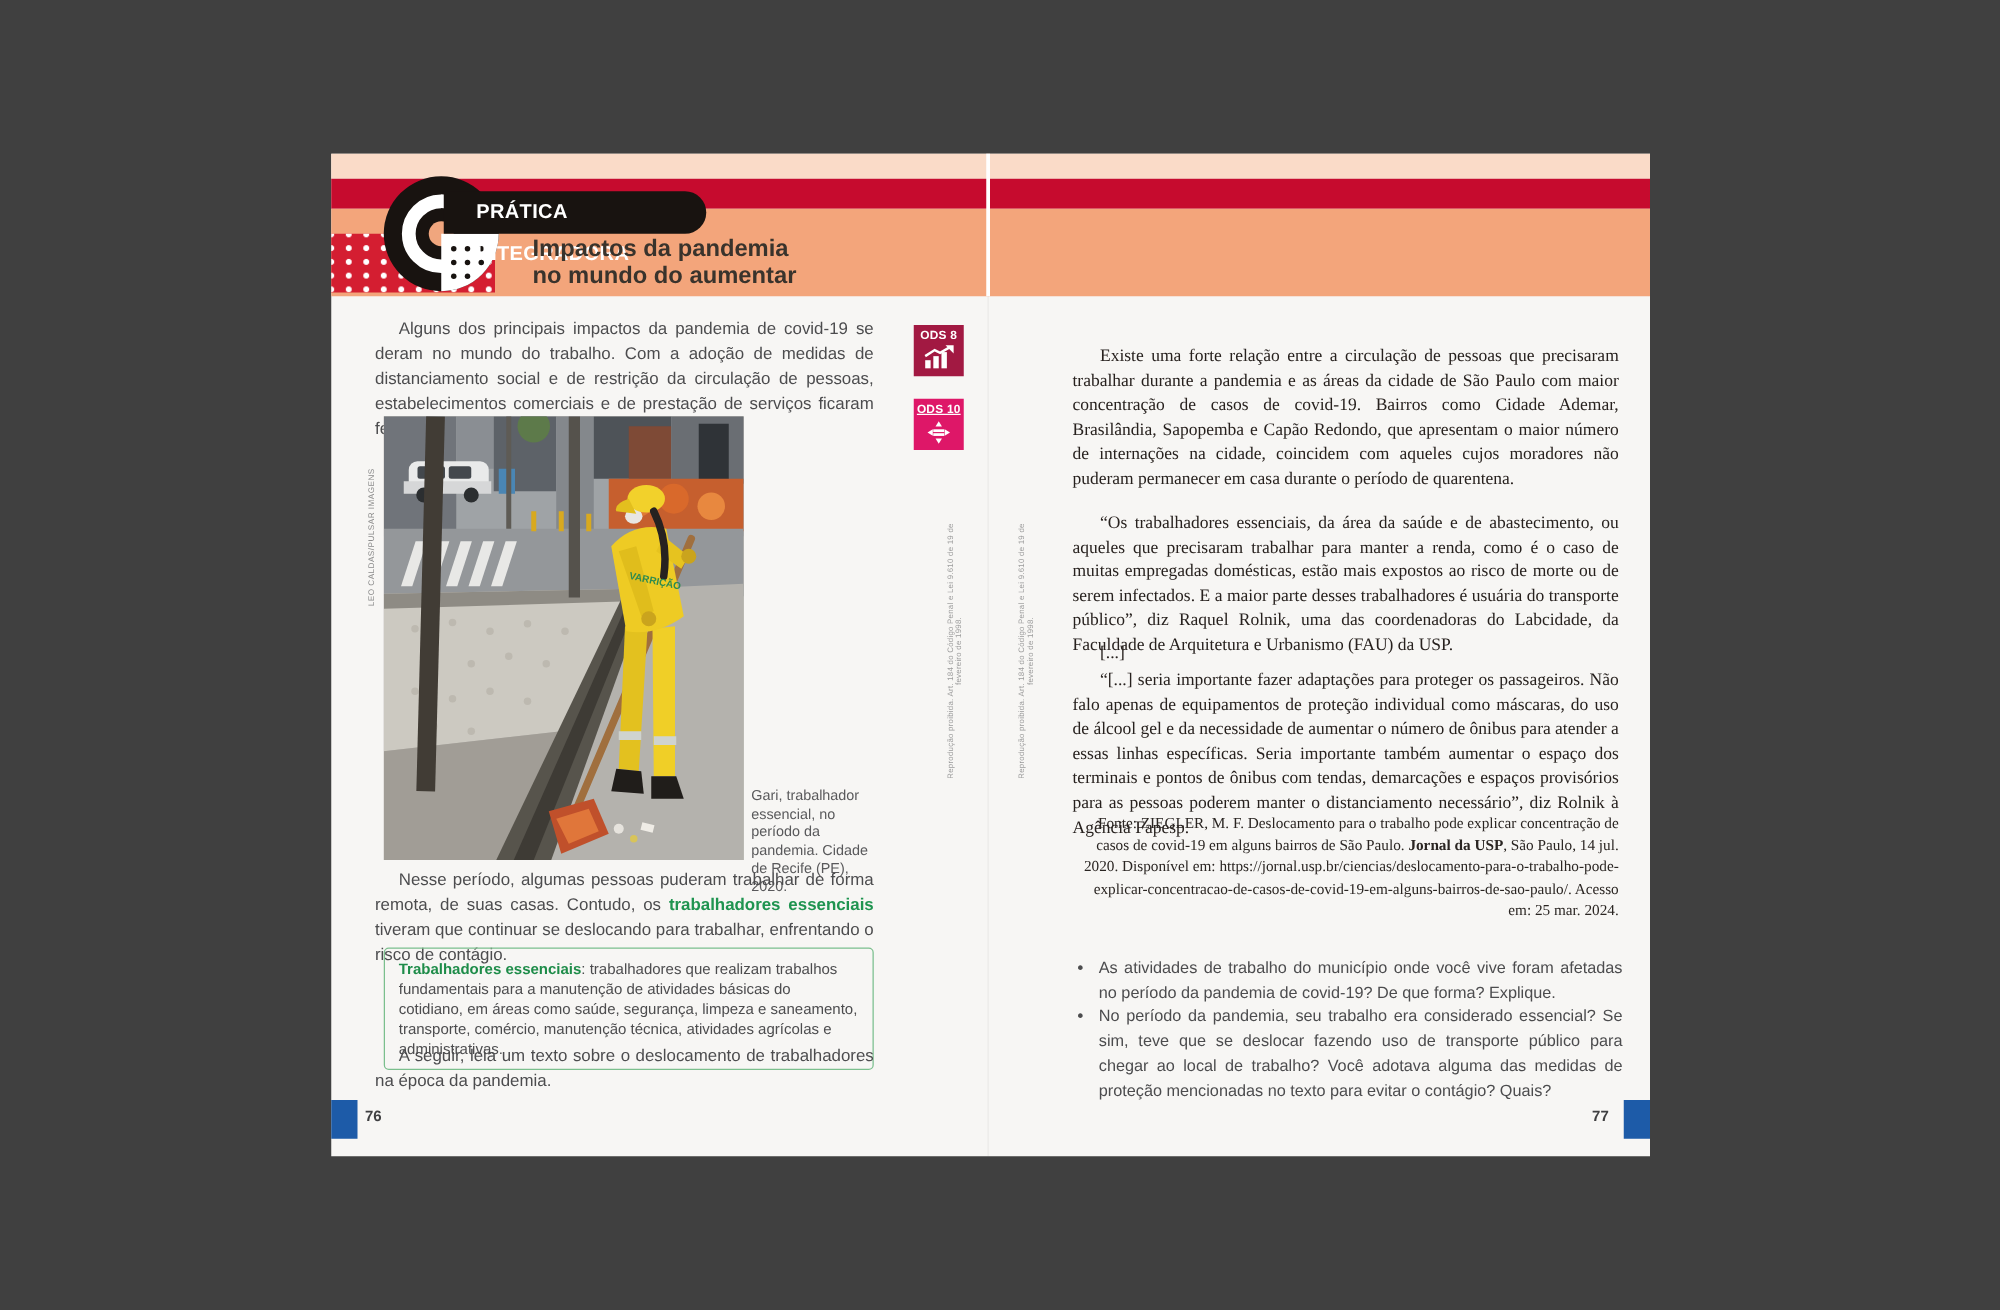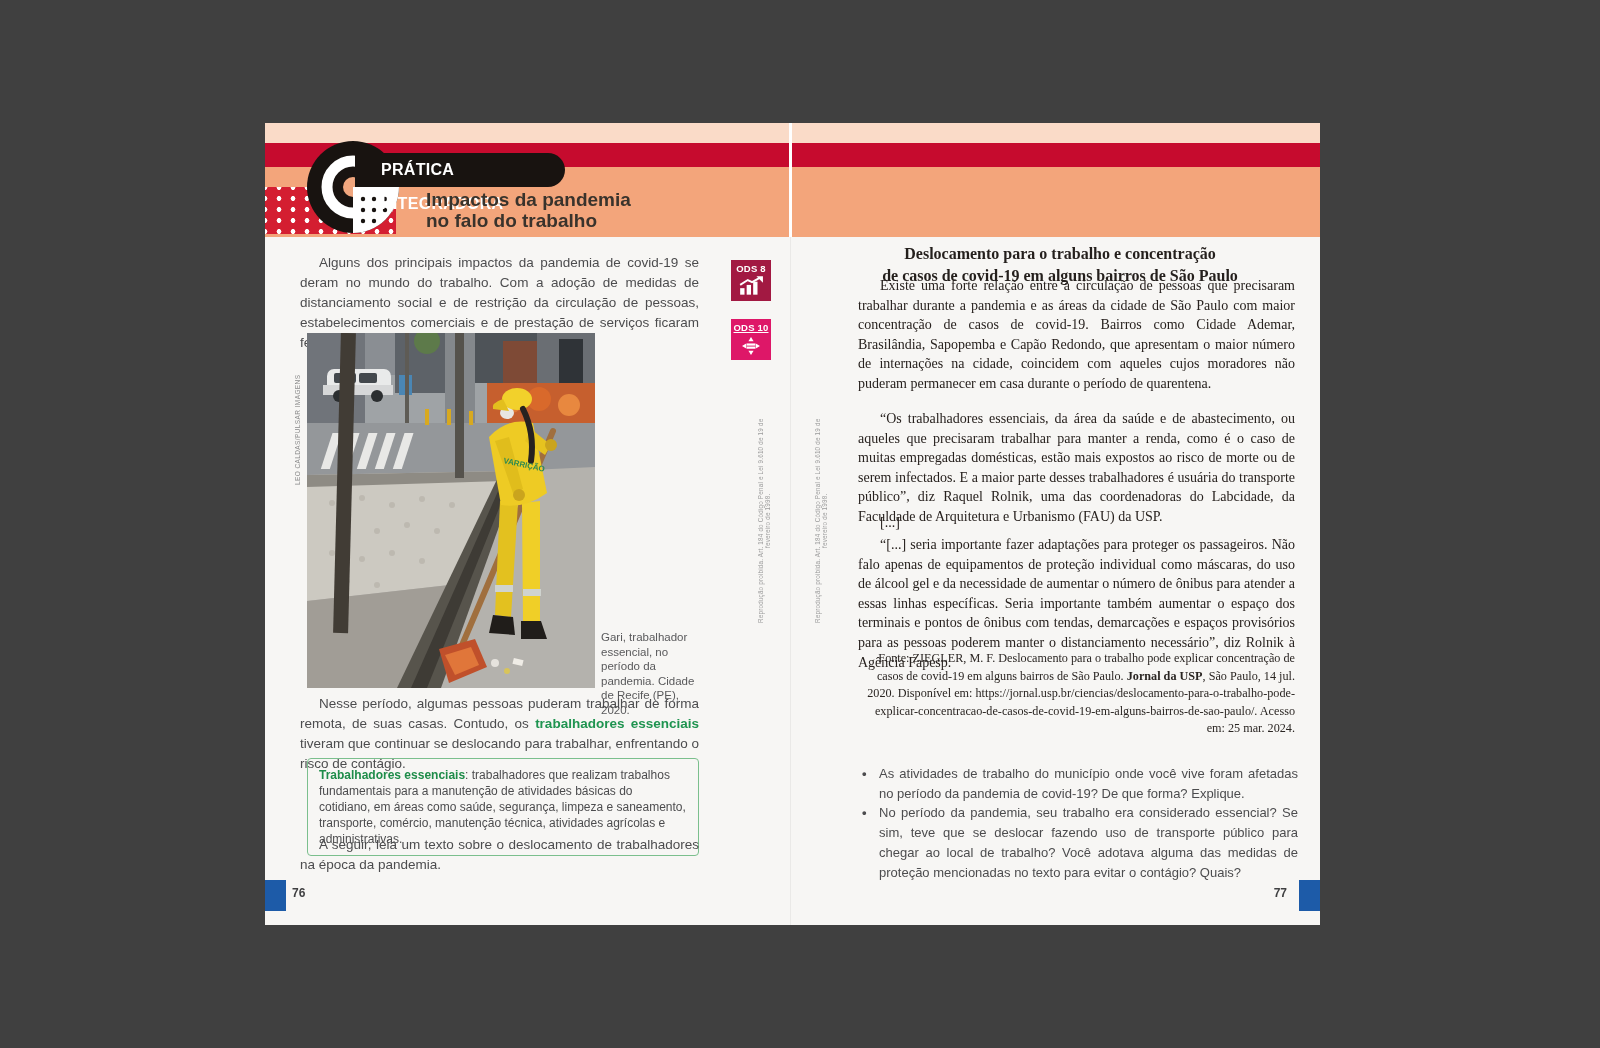--- a/index.html
+++ b/index.html
@@ -110,21 +110,21 @@
             <circle cx="71" cy="84" r="2.2"></circle>
         </g>
       </svg>
     </div>
 
     <div class="banner">
       <span>PRÁTICA INTEGRADORA</span>
     </div>
     <div class="page-title">
       <div>Impactos da pandemia</div>
-      <div>no falo do trabalho</div>
+      <div>no mundo do aumentar</div>
     </div>
 
     <div class="gutter-white"></div>
     <div class="gutter-line"></div>
 
     <div>
       <p class="left-body sans indent p1" style="position:absolute;">Alguns dos principais impactos da pandemia de covid-19 se deram no mundo do trabalho. Com a adoção de medidas de distanciamento social e de restrição da circulação de pessoas, estabelecimentos comerciais e de prestação de serviços ficaram fechados por semanas e até meses.</p>
 
       <div class="ods ods8">
         <div class="lbl">ODS 8</div>
@@ -245,24 +245,20 @@
       <p class="left-body sans indent p3" style="position:absolute;">A seguir, leia um texto sobre o deslocamento de trabalhadores na época da pandemia.</p>
 
       <div class="tab tab-left"></div>
       <div class="folio folio-left">76</div>
     </div>
 
     <div class="spine spine-l">Reprodução proibida. Art. 184 do Código Penal e Lei 9.610 de 19 de fevereiro de 1998.</div>
     <div class="spine spine-r">Reprodução proibida. Art. 184 do Código Penal e Lei 9.610 de 19 de fevereiro de 1998.</div>
 
     <div class="rp">
-      <div class="art-title serif">
-        <div>Deslocamento para o trabalho e concentração</div>
-        <div>de casos de covid-19 em alguns bairros de São Paulo</div>
-      </div>
       <p class="art-p serif rp1">Existe uma forte relação entre a circulação de pessoas que precisaram trabalhar durante a pandemia e as áreas da cidade de São Paulo com maior concentração de casos de covid-19. Bairros como Cidade Ademar, Brasilândia, Sapopemba e Capão Redondo, que apresentam o maior número de internações na cidade, coincidem com aqueles cujos moradores não puderam permanecer em casa durante o período de quarentena.</p>
       <p class="art-p serif rp2">“Os trabalhadores essenciais, da área da saúde e de abastecimento, ou aqueles que precisaram trabalhar para manter a renda, como é o caso de muitas empregadas domésticas, estão mais expostos ao risco de morte ou de serem infectados. E a maior parte desses trabalhadores é usuária do transporte público”, diz Raquel Rolnik, uma das coordenadoras do Labcidade, da Faculdade de Arquitetura e Urbanismo (FAU) da USP.</p>
       <p class="art-p serif rell">[...]</p>
       <p class="art-p serif rp3">“[...] seria importante fazer adaptações para proteger os passageiros. Não falo apenas de equipamentos de proteção individual como máscaras, do uso de álcool gel e da necessidade de aumentar o número de ônibus para atender a essas linhas específicas. Seria importante também aumentar o espaço dos terminais e pontos de ônibus com tendas, demarcações e espaços provisórios para as pessoas poderem manter o distanciamento necessário”, diz Rolnik à Agência Fapesp.</p>
 
       <div class="fonte serif"><span>Fonte: ZIEGLER, M. F. Deslocamento para o trabalho pode explicar concentração de casos de covid-19 em alguns bairros de São Paulo. </span><b>Jornal da USP</b><span>, São Paulo, 14 jul. 2020. Disponível em: https://jornal.usp.br/ciencias/deslocamento-para-o-trabalho-pode-explicar-concentracao-de-casos-de-covid-19-em-alguns-bairros-de-sao-paulo/. Acesso em: 25 mar. 2024.</span></div>
 
 
       <div class="q q1">
         <span class="b">•</span>

